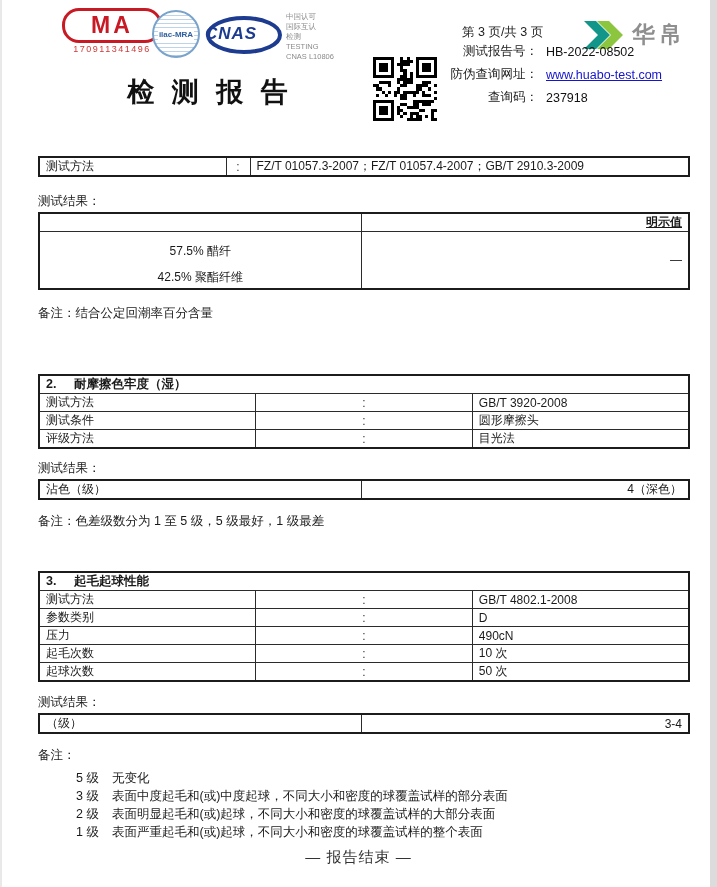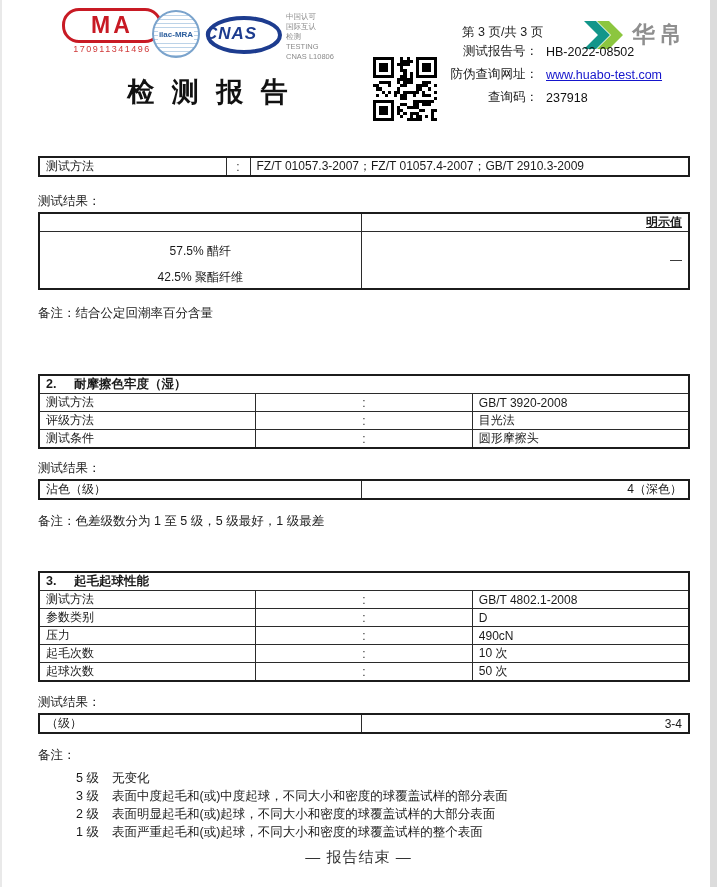--- a/index.html
+++ b/index.html
@@ -305,28 +305,28 @@
         <td colspan="3" class="sec-title-cell">
           <span class="sec-num">2.</span><span>耐摩擦色牢度（湿）</span>
         </td>
       </tr>
       <tr>
         <td class="c-label">测试方法</td>
         <td class="c-colon">:</td>
         <td class="c-value">GB/T 3920-2008</td>
       </tr>
       <tr>
+        <td class="c-label">测试条件</td>
+        <td class="c-colon">:</td>
+        <td class="c-value">圆形摩擦头</td>
+      </tr>
+      <tr>
         <td class="c-label">评级方法</td>
         <td class="c-colon">:</td>
         <td class="c-value">目光法</td>
-      </tr>
-      <tr>
-        <td class="c-label">测试条件</td>
-        <td class="c-colon">:</td>
-        <td class="c-value">圆形摩擦头</td>
       </tr>
     </tbody>
       </table>
 
     <div class="result-label sp-sec2-result">测试结果：</div>
     <table class="boxed sp-table-gap">
       <tbody>
           <tr>
         <td class="r-left">沾色（级）</td>
         <td class="r-right">4（深色）</td>

